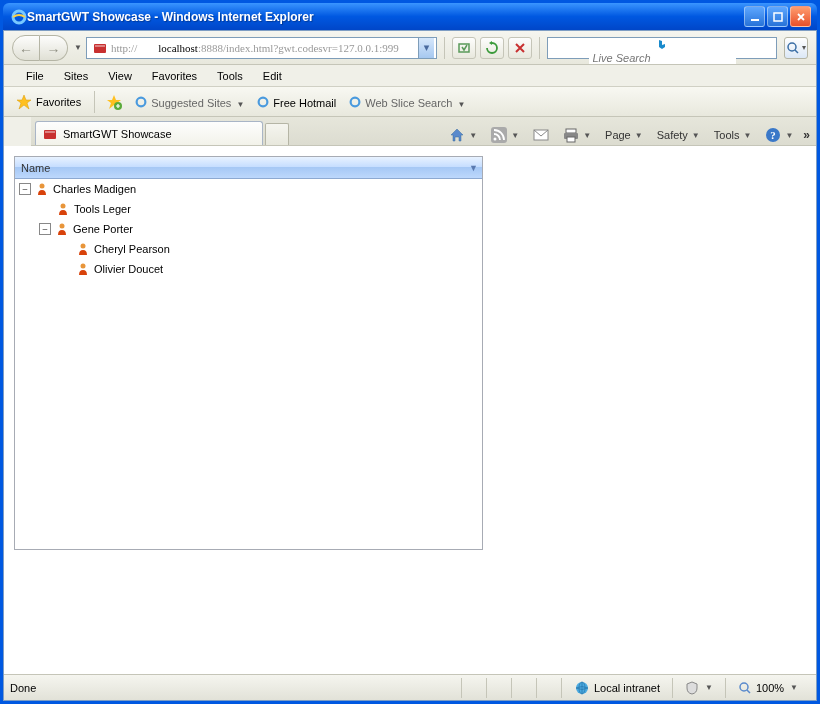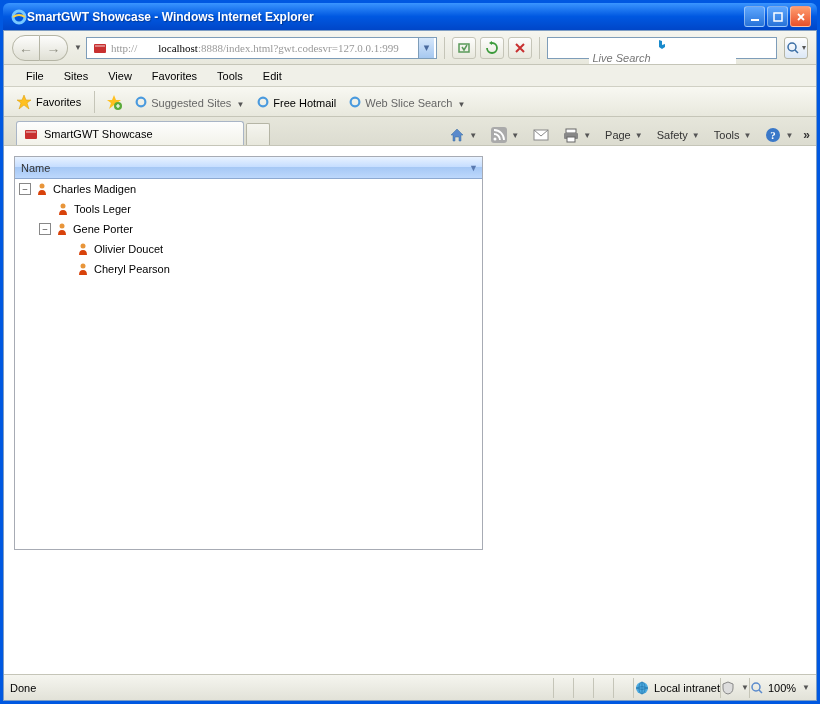--- a/index.html
+++ b/index.html
@@ -28,39 +28,39 @@
 .nav-icon-btn { width: 24px; height: 22px; border: 1px solid #c5c5b8; background: linear-gradient(to bottom, #fdfdfc, #e8e8dd); border-radius: 3px; display: flex; align-items: center; justify-content: center; cursor: pointer; }
 .search-wrap { width: 230px; display: flex; align-items: center; background: #fff; border: 1px solid #7e9db9; height: 22px; flex-direction: column; }
 .search-input { flex: 1; border: none; outline: none; font-size: 11px; font-style: italic; color: #999; padding-left: 4px; }
 .search-btn { width: 24px; height: 22px; border: 1px solid #b5b5a5; border-radius: 3px; display: flex; align-items: center; justify-content: center; background: linear-gradient(to bottom, #fefefe, #dce8f6); cursor: pointer; color: #3a6ea5; margin-left: 3px; }
 .menubar { height: 22px; background: #f0f0e8; display: flex; align-items: center; border-bottom: 1px solid #d0d0c4; padding-left: 12px; }
 .menu-item { padding: 3px 10px; cursor: pointer; }
 .favbar { height: 30px; background: linear-gradient(to bottom, #f8f8f2, #e8e8dd); border-bottom: 1px solid #c5c5b8; display: flex; align-items: center; padding: 0 6px; gap: 4px; }
 .fav-btn { display: flex; align-items: center; gap: 4px; padding: 2px 6px; cursor: pointer; border-radius: 2px; }
 .fav-link { color: #666; display: flex; align-items: flex-end; gap: 3px; padding: 2px 4px; cursor: pointer; }
 .dd-arrow { font-size: 8px; color: #555; margin-left: 2px; }
-.tabbar { height: 29px; background: linear-gradient(to bottom, #e6e6db, #dcdcd0); border-bottom: 1px solid #c5c5b8; display: flex; align-items: flex-end; padding: 0 12px; position: relative; }
+.tabbar { height: 29px; background: linear-gradient(to bottom, #e6e6db, #dcdcd0); border-bottom: 1px solid #c5c5b8; display: flex; align-items: flex-end; padding: 0 4px; position: relative; margin-left: 27px; }
 .tab { height: 24px; background: linear-gradient(to bottom, #fefefd, #f2f2ea); border: 1px solid #a9b5c6; border-bottom: none; border-radius: 3px 3px 0 0; display: flex; align-items: center; padding: 0 90px 0 6px; gap: 5px; font-size: 11px; position: relative; z-index: 2; min-width: 180px; }
 .newtab { width: 24px; height: 22px; background: linear-gradient(to bottom, #f5f5ef, #e8e8dd); border: 1px solid #b5b5a5; border-bottom: none; margin-left: 2px; border-radius: 2px 2px 0 0; cursor: pointer; }
 .tab-tools { position: absolute; right: 6px; display: flex; align-items: center; gap: 6px; }
 .tool-item { display: flex; align-items: center; gap: 2px; padding: 2px 4px; cursor: pointer; color: #333; }
 .content { flex: 1; background: #fff; overflow: auto; padding: 0; }
 .treegrid { width: 469px; margin: 10px; border: 1px solid #a7abb4; }
 .tg-header { height: 22px; background: linear-gradient(to bottom, #e8f2ff, #c5ddff 48%, #a6c8f5 50%, #bdd8fc); border-bottom: 1px solid #8da9d1; display: flex; align-items: center; padding: 0 6px; color: #333; position: relative; }
 .tg-header .dd { position: absolute; right: 4px; cursor: pointer; font-size: 9px; color: #5a7ab0; }
 .tg-body { background: #fff; min-height: 370px; }
 .tree-row { display: flex; align-items: center; height: 20px; padding-left: 4px; cursor: pointer; }
 .indent { display: inline-block; width: 20px; }
 .toggle { width: 12px; height: 12px; border: 1px solid #888; background: #fff; display: inline-flex; align-items: center; justify-content: center; font-size: 9px; line-height: 1; cursor: pointer; margin-right: 4px; color: #555; font-family: monospace; }
 .no-toggle { width: 17px; display: inline-block; }
 .person-icon { width: 14px; height: 14px; margin-right: 4px; display: inline-flex; align-items: center; justify-content: center; }
 .statusbar { height: 26px; background: linear-gradient(to bottom, #f5f5ef, #e2e2d8); border-top: 1px solid #c5c5b8; display: flex; align-items: center; padding: 0 6px; font-size: 11px; }
 .status-left { flex: 1; }
 .status-cells { display: flex; align-items: center; gap: 0; }
-.status-cell { border-left: 1px solid #c5c5b8; height: 20px; padding: 0 0; display: flex; align-items: center; gap: 4px; }
+.status-cell { border-left: 1px solid #c5c5b8; height: 20px; padding: 0 12px; display: flex; align-items: center; gap: 4px; }
 svg { display: block; }
 .chev { font-size: 12px; color: #333; font-weight: bold; }
 </style>
 </head>
 <body>
 
 <div class="window">
   <div class="titlebar">
     <span class="ie-logo">
       <svg width="16" height="16" viewBox="0 0 16 16">
@@ -301,33 +301,33 @@
             <div class="tree-row">
               <span class="indent"></span>
               <span class="indent"></span>
               <span class="no-toggle"></span>
               <span class="person-icon">
                 <svg width="14" height="14" viewBox="0 0 14 14">
                   <circle cx="7" cy="4" r="2.5" fill="#e8953a"></circle>
                   <path d="M3 13 Q3 8 7 8 Q11 8 11 13 Z" fill="#d8420a"></path>
                 </svg>
               </span>
+              <span>Cheryl Pearson</span>
+            </div>
+            <div class="tree-row">
+              <span class="indent"></span>
+              <span class="indent"></span>
+              <span class="no-toggle"></span>
+              <span class="person-icon">
+                <svg width="14" height="14" viewBox="0 0 14 14">
+                  <circle cx="7" cy="4" r="2.5" fill="#e8953a"></circle>
+                  <path d="M3 13 Q3 8 7 8 Q11 8 11 13 Z" fill="#d8420a"></path>
+                </svg>
+              </span>
               <span>Olivier Doucet</span>
-            </div>
-            <div class="tree-row">
-              <span class="indent"></span>
-              <span class="indent"></span>
-              <span class="no-toggle"></span>
-              <span class="person-icon">
-                <svg width="14" height="14" viewBox="0 0 14 14">
-                  <circle cx="7" cy="4" r="2.5" fill="#e8953a"></circle>
-                  <path d="M3 13 Q3 8 7 8 Q11 8 11 13 Z" fill="#d8420a"></path>
-                </svg>
-              </span>
-              <span>Cheryl Pearson</span>
             </div>
           </div>
       </div>
     </div>
 
     <div class="statusbar">
       <div class="status-left">Done</div>
       <div class="status-cells">
         <div class="status-cell" style="width:20px"></div>
         <div class="status-cell" style="width:20px"></div>

